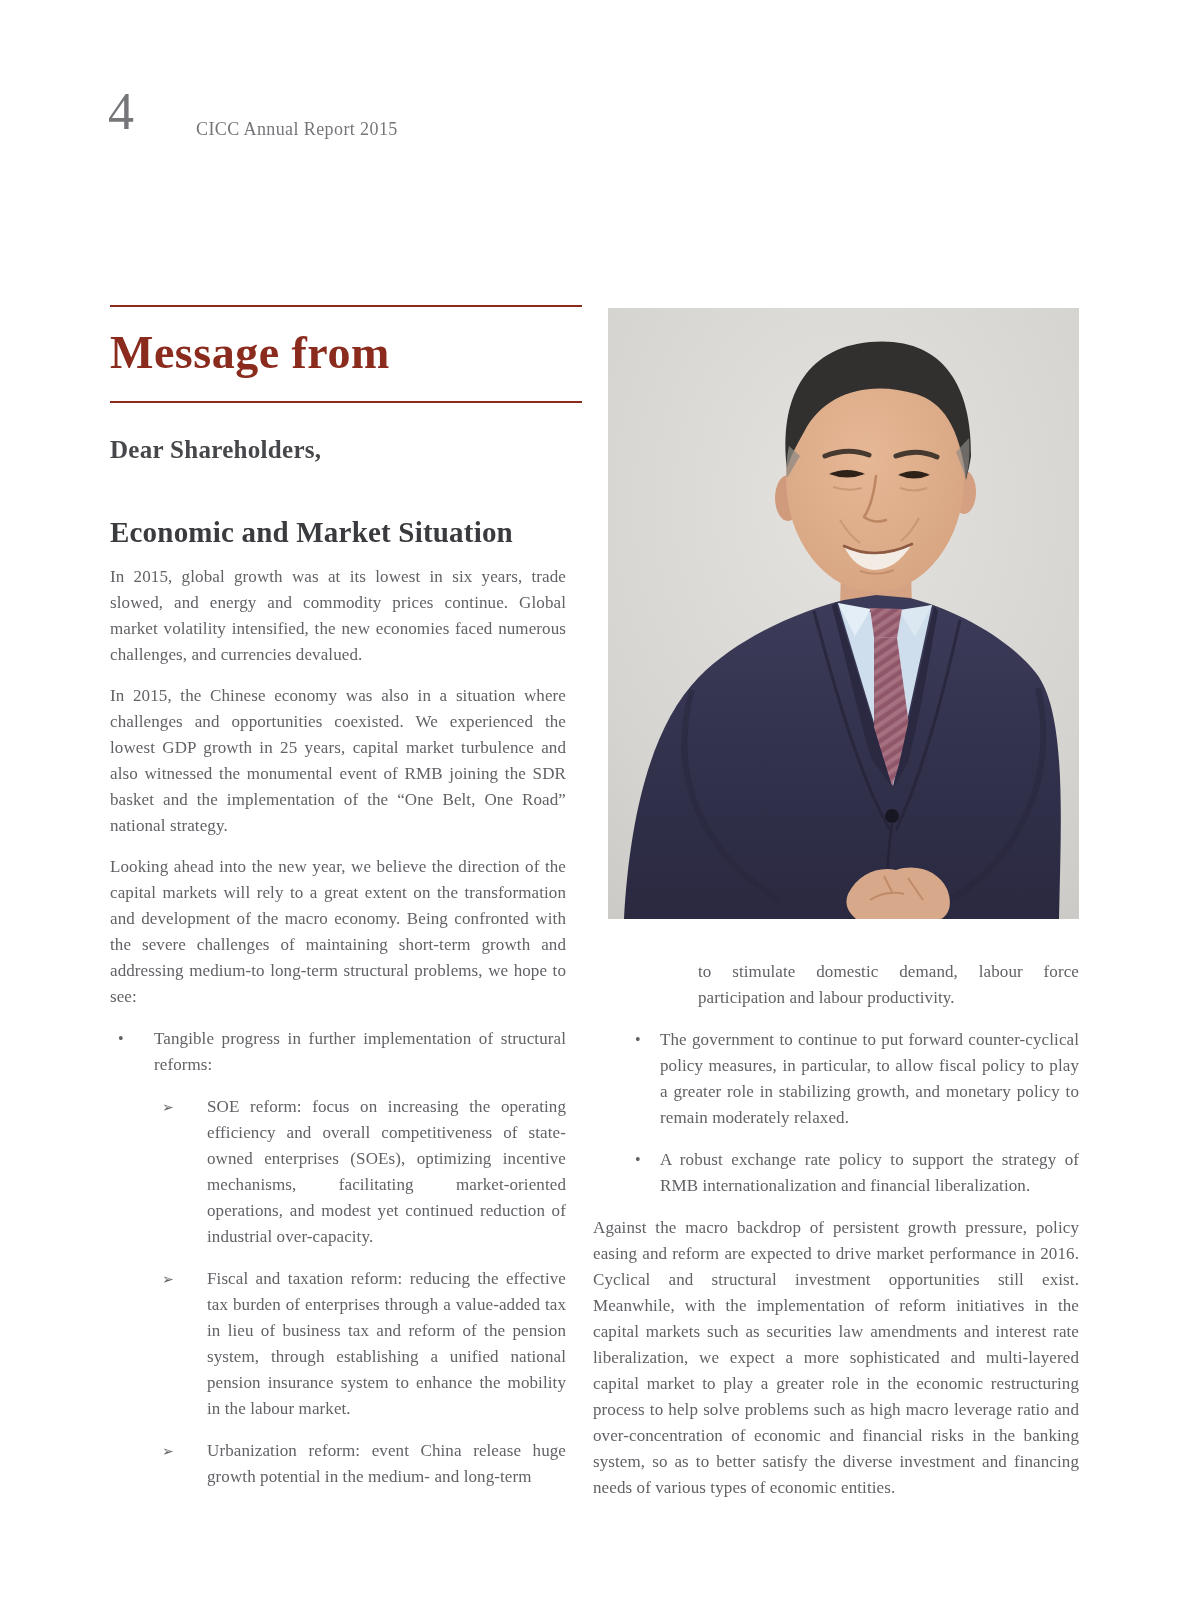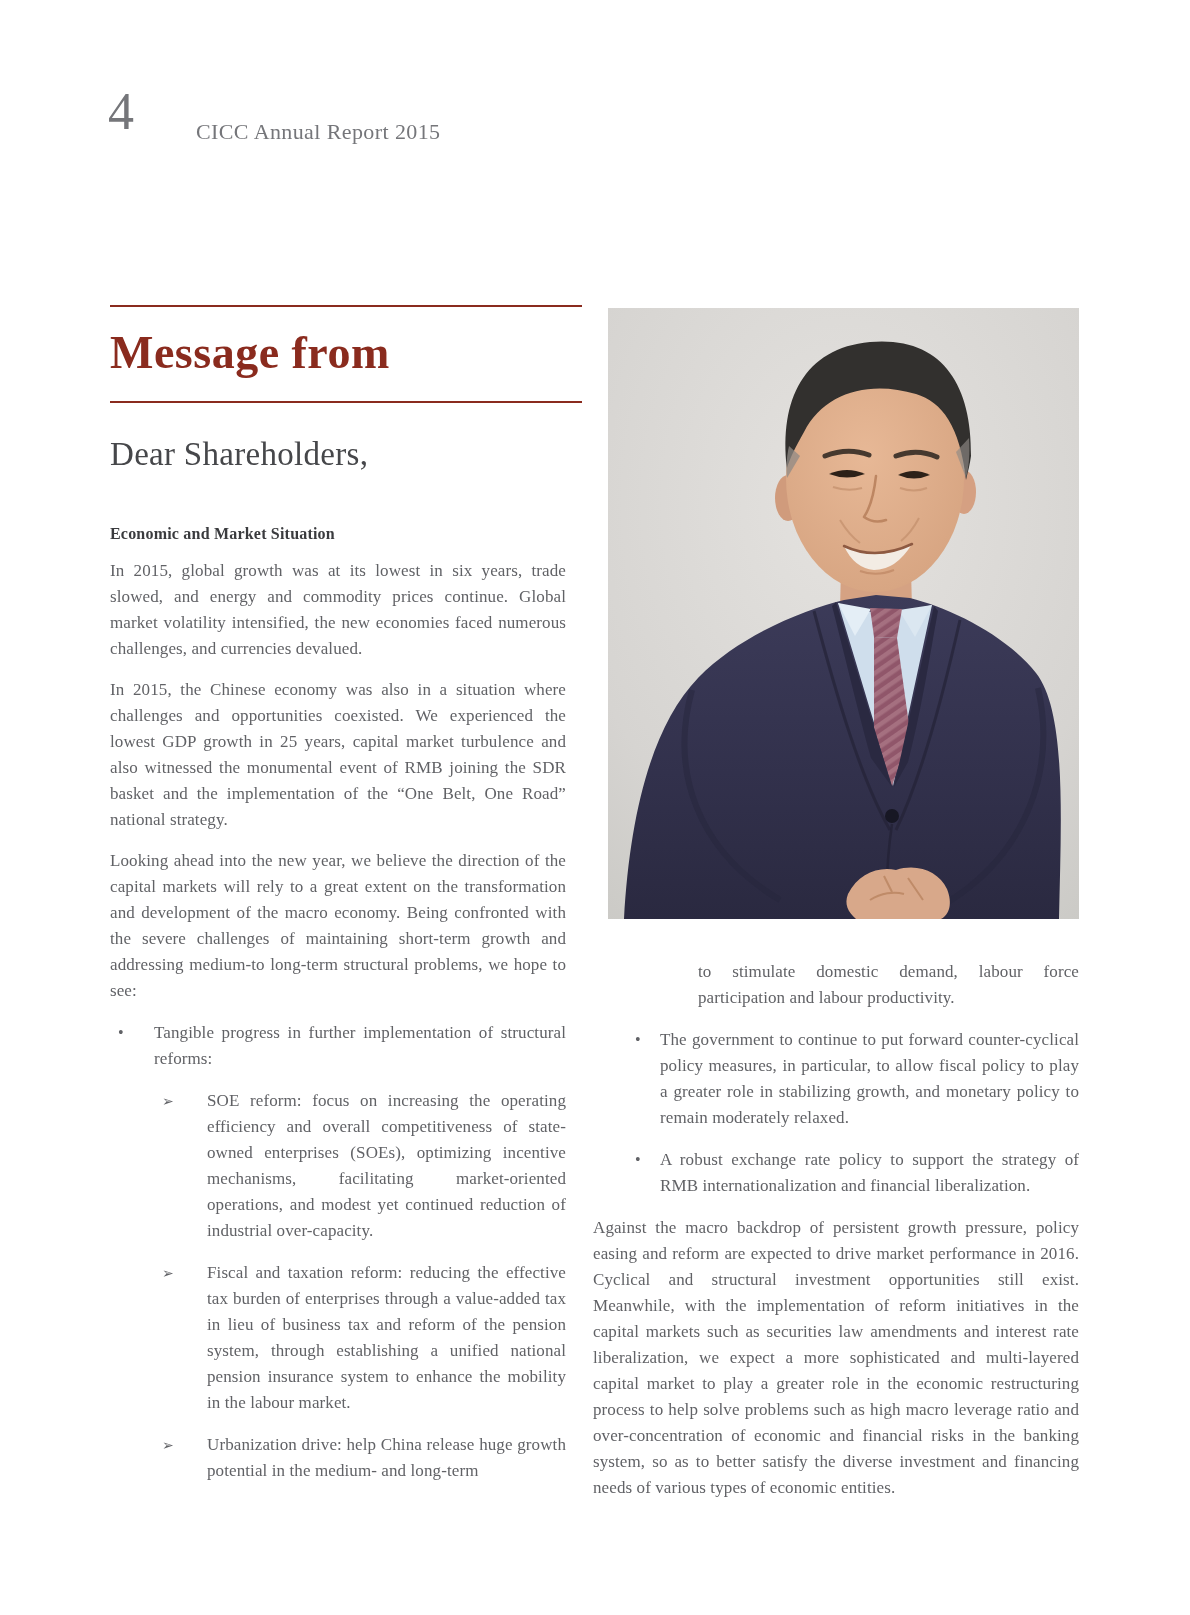--- a/index.html
+++ b/index.html
@@ -6,32 +6,32 @@
   .page {
     position:relative; width:1190px; height:1615px; background:#ffffff;
     font-family:"Liberation Serif","DejaVu Serif",serif; overflow:hidden;
   }
   .page-num {
     position:absolute; left:108px; top:86px;
     font-size:52px; color:#75767a; line-height:1;
   }
   .report-title {
     position:absolute; left:196px; top:119px;
-    font-size:22px; color:#75767a; letter-spacing:0.4px;
+    font-size:18px; color:#75767a; letter-spacing:0.4px;
   }
   .col-left { position:absolute; left:110px; top:305px; width:456px; }
   .col-right { position:absolute; left:593px; top:308px; width:486px; }
   .rule { width:472px; border:none; border-top:2px solid #8a2b1e; margin:0; }
   .rule-bottom { margin-top:18px; }
   h1.title {
     color:#8a2b1e; font-size:46px; line-height:60px; font-weight:bold;
     letter-spacing:0.5px; margin:16px 0 0 0;
   }
-  p.salutation { font-size:33px; color:#46474a; margin:33px 0 0 0; letter-spacing:0.3px; }
-  h2.section-heading { font-size:16px; color:#3a3b3e; margin:52px 0 0 0; font-weight:bold; letter-spacing:0.2px; }
+  p.salutation { font-size:25px; color:#46474a; margin:33px 0 0 0; letter-spacing:0.3px;font-weight:bold; }
+  h2.section-heading { font-size:29px; color:#3a3b3e; margin:52px 0 0 0; font-weight:bold; letter-spacing:0.2px; }
   p.body {
     font-size:17px; line-height:26px; color:#616266;
     text-align:justify; margin:15px 0 0 0; letter-spacing:0.1px;
   }
   .bullet-item { display:flex; margin-top:16px; }
   .bullet-item .marker {
     flex:none; width:44px; padding-left:8px; box-sizing:border-box;
     font-size:16px; line-height:26px; color:#616266;
   }
   .bullet-item .body { flex:1; margin:0; }
@@ -71,21 +71,21 @@
     <div class="bullet-item sub-bullet">
       <span class="marker">➢</span>
       <p class="body">SOE reform: focus on increasing the operating efficiency and overall competitiveness of state-owned enterprises (SOEs), optimizing incentive mechanisms, facilitating market-oriented operations, and modest yet continued reduction of industrial over-capacity.</p>
     </div>
     <div class="bullet-item sub-bullet">
       <span class="marker">➢</span>
       <p class="body">Fiscal and taxation reform: reducing the effective tax burden of enterprises through a value-added tax in lieu of business tax and reform of the pension system, through establishing a unified national pension insurance system to enhance the mobility in the labour market.</p>
     </div>
     <div class="bullet-item sub-bullet">
       <span class="marker">➢</span>
-      <p class="body">Urbanization drive: help China release huge growth potential in the medium- and long-term</p>
+      <p class="body">Urbanization reform: event China release huge growth potential in the medium- and long-term</p>
     </div>
   </section>
 
   <section class="col-right">
 
     <figure class="photo">
       <svg width="471" height="611" viewBox="0 0 471 611" xmlns="http://www.w3.org/2000/svg" role="img">
         <defs>
           <radialGradient id="bgG" cx="50%" cy="32%" r="85%">
             <stop offset="0%" stop-color="#e4e2df"></stop>

